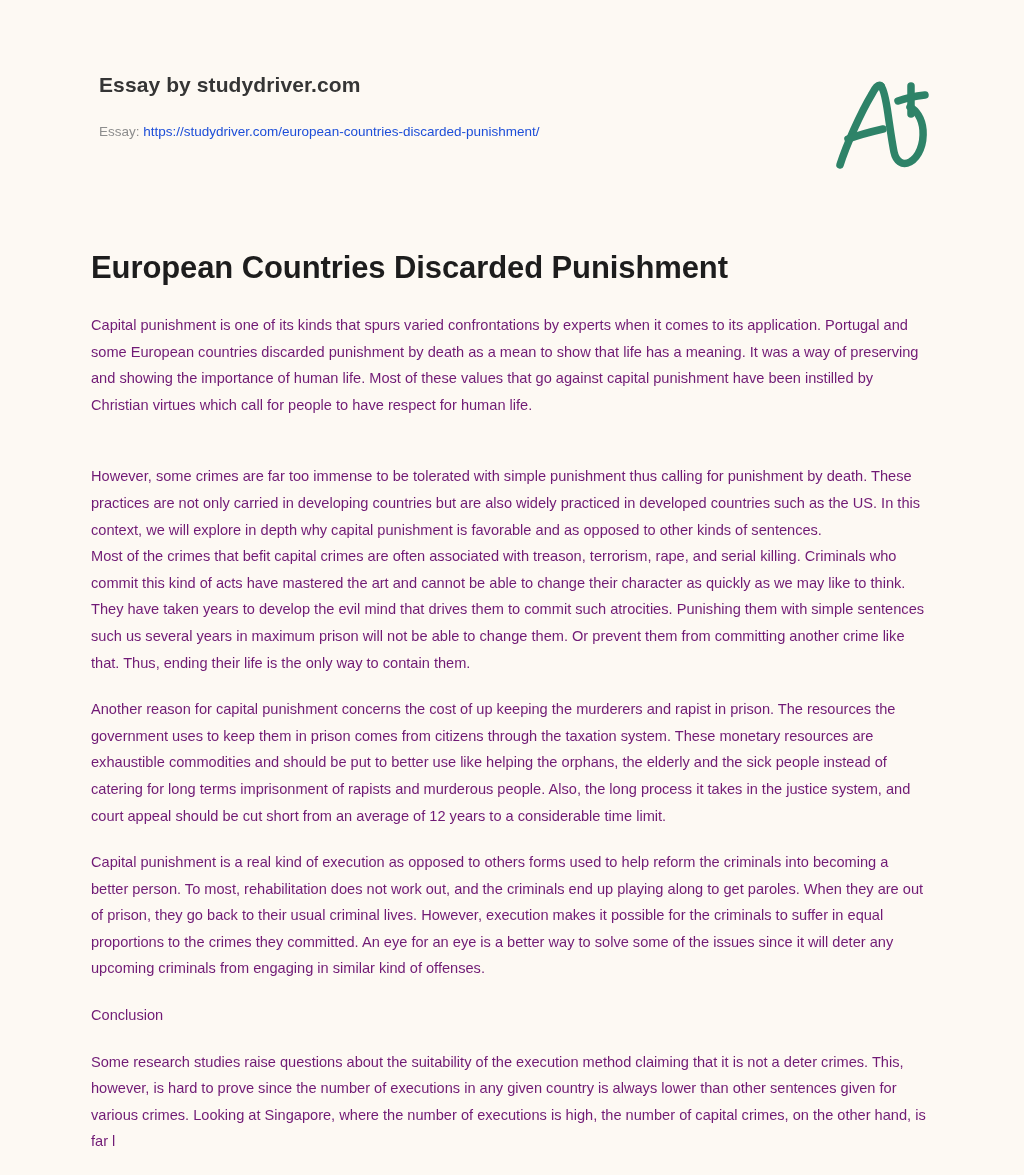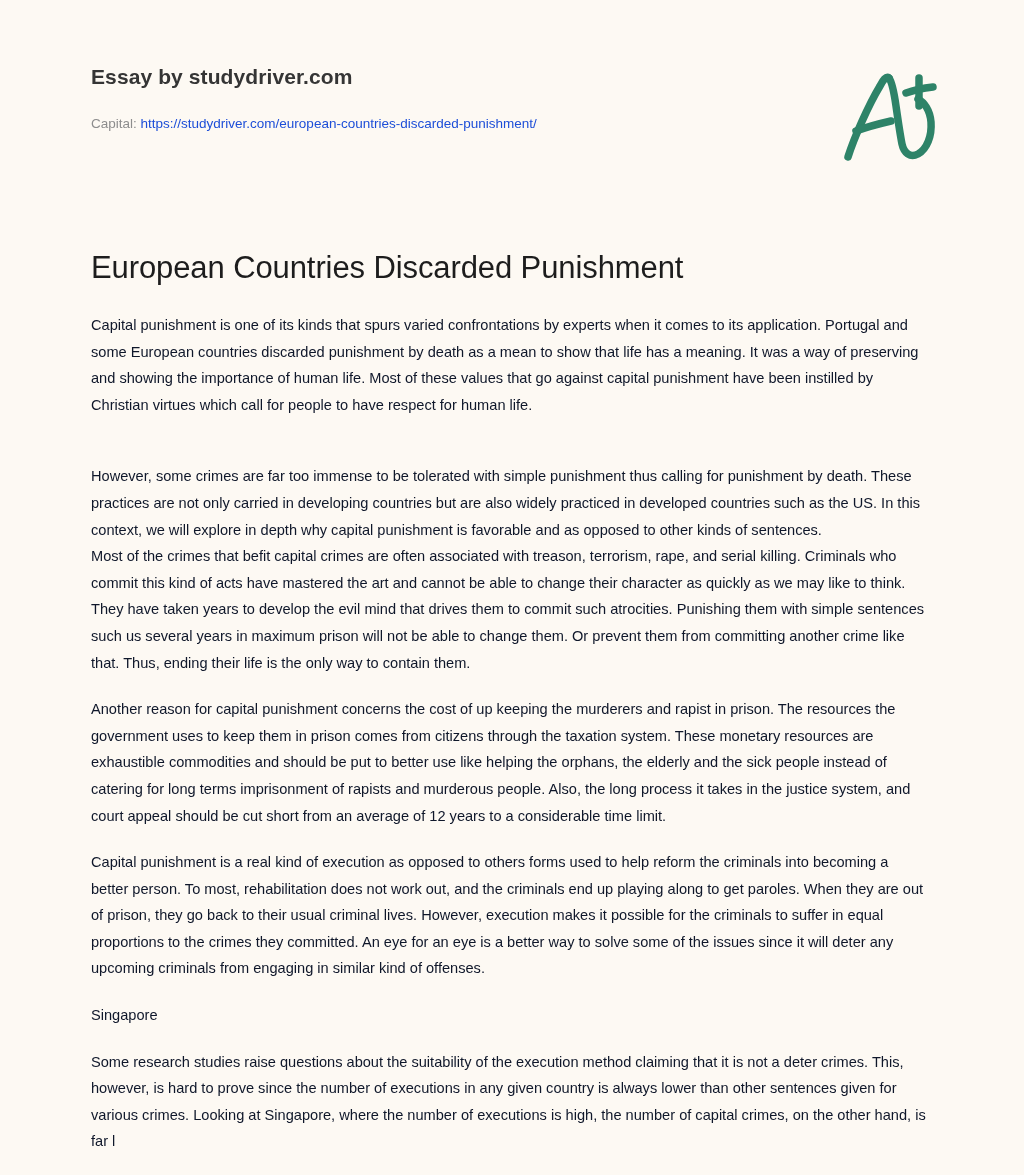--- a/index.html
+++ b/index.html
@@ -15,21 +15,21 @@
     color: #3a3a3a;
     overflow: hidden;
     position: relative;
   }
 
   .page {
     position: relative;
     width: 1024px;
     height: 1175px;
     box-sizing: border-box;
-    padding: 0;
+    padding: 8px;
   }
 
   
   .header {
     position: relative;
     padding: 62px 80px 0 91px;
     height: 180px;
     box-sizing: border-box;
   }
 
@@ -66,39 +66,39 @@
     height: 96px;
   }
   .logo svg { display: block; width: 100%; height: 100%; }
 
   
   .doc-title {
     margin: 0;
     padding: 0 91px;
     font-size: 31px;
     line-height: 40px;
-    font-weight: normal;
+    font-weight: bold;
     color: #1d1d1d;
     letter-spacing: -0.1px;
     font-stretch: condensed;
     position: absolute;
     top: 248px;
     left: 0;
     right: 0;
   }
 
   
   .body-copy {
     position: absolute;
     top: 312px;
     left: 91px;
     width: 838px;
     font-size: 14.6px;
     line-height: 26.6px;
-    color: #0f172a;
+    color: #701a75;
   }
   .body-copy p {
     margin: 0 0 20px 0;
     text-align: left;
   }
   .body-copy p.tight {
     margin-bottom: 0;
     margin-top: 45px;
   }
   .body-copy p.section-heading {
@@ -107,21 +107,21 @@
 </style>
 </head>
 <body>
 
 <div class="page">
 
   <div class="header">
     <div class="essay-by">Essay by studydriver.com</div>
 
     <div class="source-line">
-      <span class="source-label">Capital:</span>
+      <span class="source-label">Essay:</span>
       <a class="source-url" href="#">https://studydriver.com/european-countries-discarded-punishment/</a>
     </div>
 
     <div class="logo">
       <svg viewBox="0 0 112 96" xmlns="http://www.w3.org/2000/svg">
         <g fill="none" stroke="#2e8368" stroke-width="7.5" stroke-linecap="round" stroke-linejoin="round">
 
           <path d="M14 89 C20 70, 34 38, 46 18 C49 12, 52 8, 55 10"></path>
 
           <path d="M55 10 C58 14, 60 24, 62 38 C64 52, 66 66, 68 76
@@ -144,18 +144,18 @@
     <p>Capital punishment is one of its kinds that spurs varied confrontations by experts when it comes to its application. Portugal and some European countries discarded punishment by death as a mean to show that life has a meaning. It was a way of preserving and showing the importance of human life. Most of these values that go against capital punishment have been instilled by Christian virtues which call for people to have respect for human life.</p>
 
     <p class="tight">However, some crimes are far too immense to be tolerated with simple punishment thus calling for punishment by death. These practices are not only carried in developing countries but are also widely practiced in developed countries such as the US. In this context, we will explore in depth why capital punishment is favorable and as opposed to other kinds of sentences.</p>
 
     <p>Most of the crimes that befit capital crimes are often associated with treason, terrorism, rape, and serial killing. Criminals who commit this kind of acts have mastered the art and cannot be able to change their character as quickly as we may like to think. They have taken years to develop the evil mind that drives them to commit such atrocities. Punishing them with simple sentences such us several years in maximum prison will not be able to change them. Or prevent them from committing another crime like that. Thus, ending their life is the only way to contain them.</p>
 
     <p>Another reason for capital punishment concerns the cost of up keeping the murderers and rapist in prison. The resources the government uses to keep them in prison comes from citizens through the taxation system. These monetary resources are exhaustible commodities and should be put to better use like helping the orphans, the elderly and the sick people instead of catering for long terms imprisonment of rapists and murderous people. Also, the long process it takes in the justice system, and court appeal should be cut short from an average of 12 years to a considerable time limit.</p>
 
     <p>Capital punishment is a real kind of execution as opposed to others forms used to help reform the criminals into becoming a better person. To most, rehabilitation does not work out, and the criminals end up playing along to get paroles. When they are out of prison, they go back to their usual criminal lives. However, execution makes it possible for the criminals to suffer in equal proportions to the crimes they committed. An eye for an eye is a better way to solve some of the issues since it will deter any upcoming criminals from engaging in similar kind of offenses.</p>
 
-    <p class="section-heading">Singapore</p>
+    <p class="section-heading">Conclusion</p>
 
     <p>Some research studies raise questions about the suitability of the execution method claiming that it is not a deter crimes. This, however, is hard to prove since the number of executions in any given country is always lower than other sentences given for various crimes. Looking at Singapore, where the number of executions is high, the number of capital crimes, on the other hand, is far l</p>
   </div>
 
 </div>
 
 </body></html>

